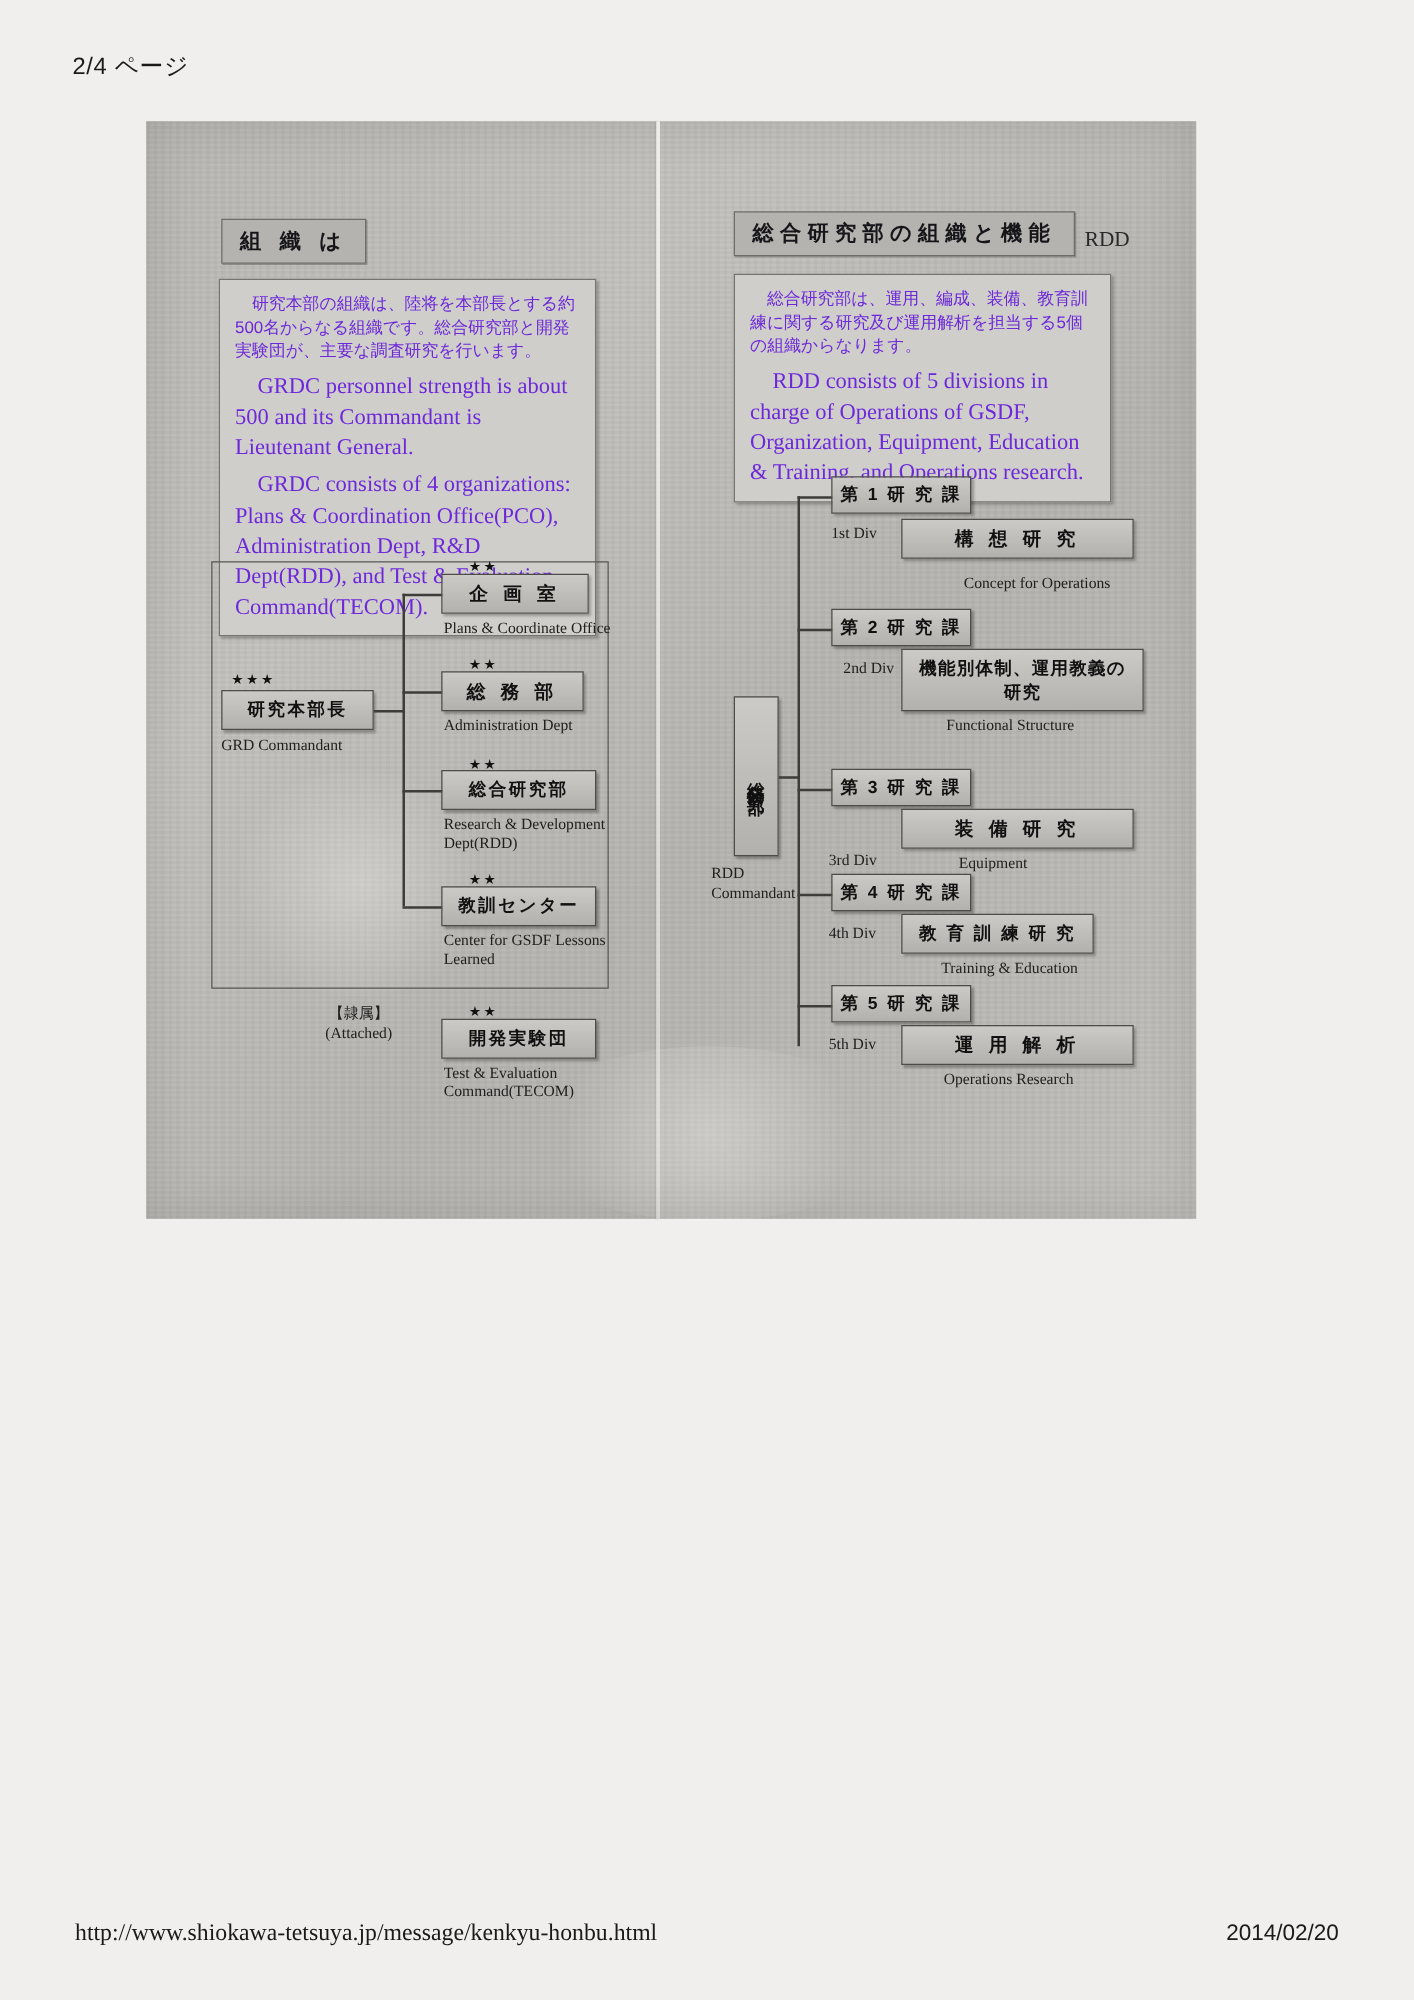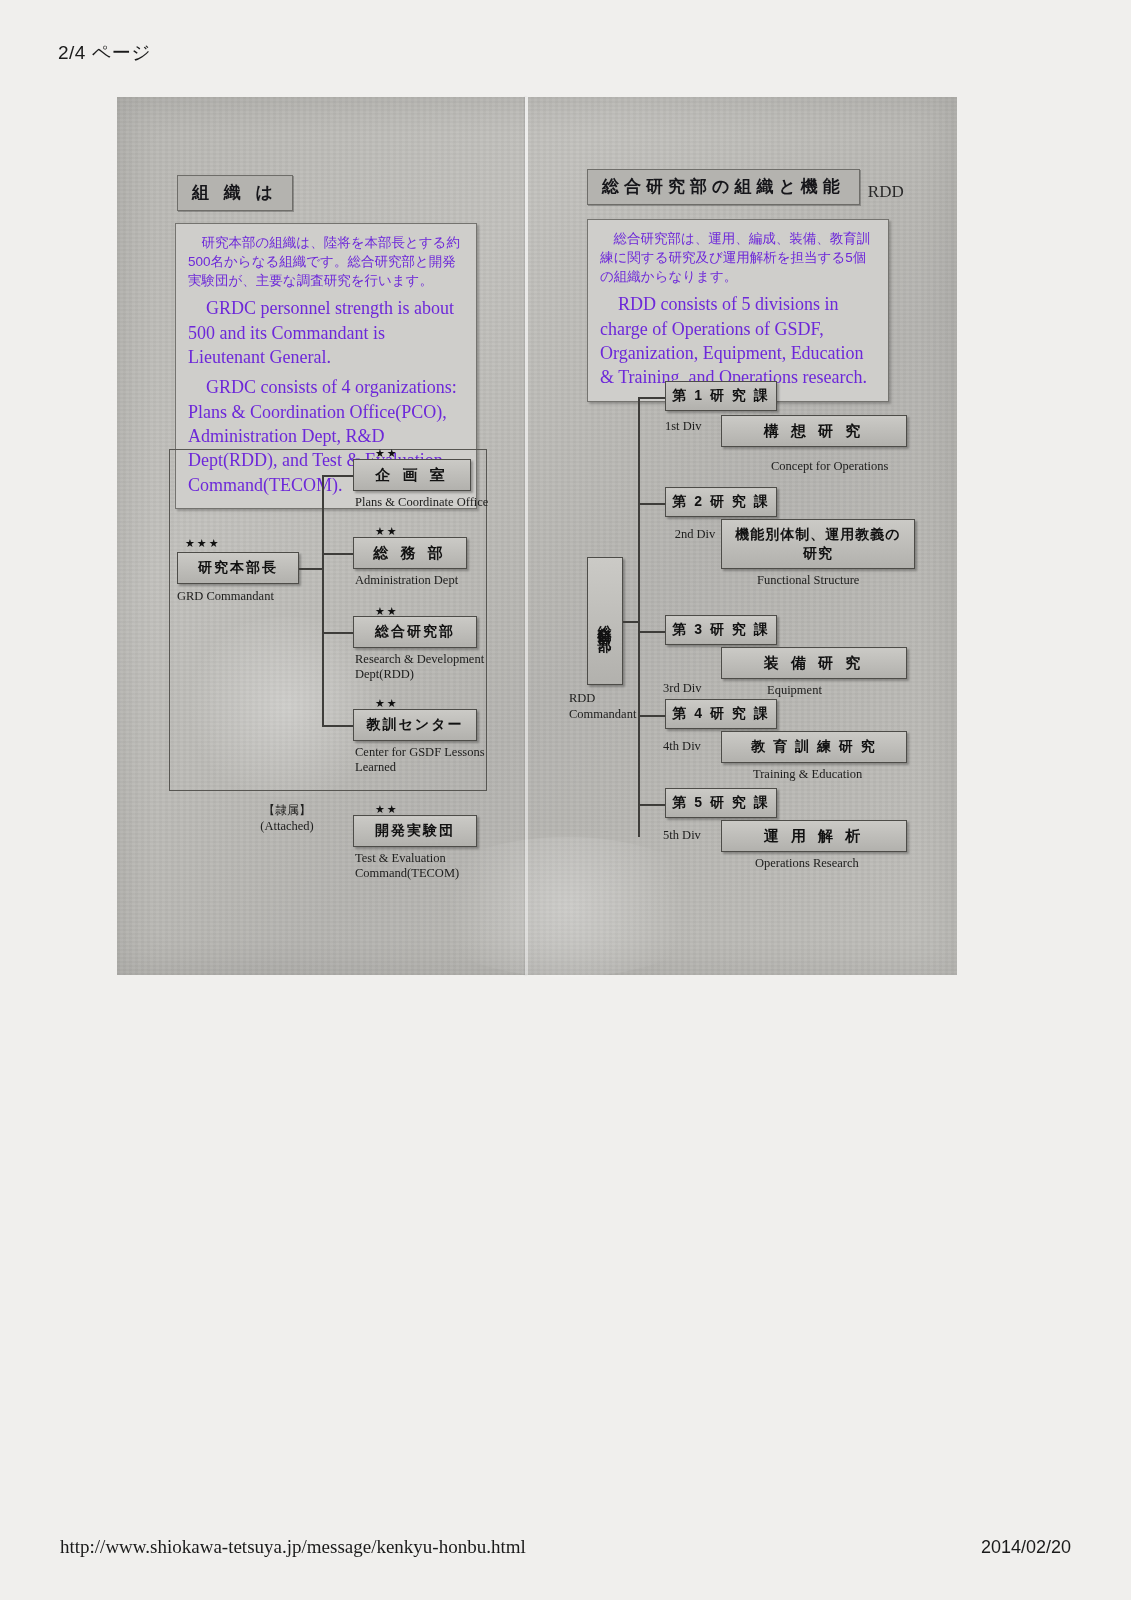--- a/index.html
+++ b/index.html
@@ -272,21 +272,21 @@
 
   <div class="line hline" style="left:521px;top:534px;width:28px;"></div>
   <div class="node small" style="left:548px;top:518px;width:112px;height:30px;">第 3 研 究 課</div>
   <div class="cap" style="left:546px;top:584px;width:60px;">3rd Div</div>
   <div class="node" style="left:604px;top:550px;width:186px;height:32px;">装 備 研 究</div>
   <div class="cap" style="left:650px;top:586px;width:160px;">Equipment</div>
 
   <div class="line hline" style="left:521px;top:618px;width:28px;"></div>
   <div class="node small" style="left:548px;top:602px;width:112px;height:30px;">第 4 研 究 課</div>
   <div class="cap" style="left:546px;top:642px;width:60px;">4th Div</div>
-  <div class="node small" style="left:604px;top:634px;width:186px;height:32px;text-align:center;">教 育 訓 練 研 究</div>
+  <div class="node small" style="left:604px;top:634px;width:154px;height:32px;text-align:center;">教 育 訓 練 研 究</div>
   <div class="cap" style="left:636px;top:670px;width:190px;">Training &amp; Education</div>
 
   <div class="line hline" style="left:521px;top:707px;width:28px;"></div>
   <div class="node small" style="left:548px;top:691px;width:112px;height:30px;">第 5 研 究 課</div>
   <div class="cap" style="left:546px;top:731px;width:60px;">5th Div</div>
   <div class="node" style="left:604px;top:723px;width:186px;height:32px;">運 用 解 析</div>
   <div class="cap" style="left:638px;top:759px;width:190px;">Operations  Research</div>
 </div>
 
 <div class="page-footer">

